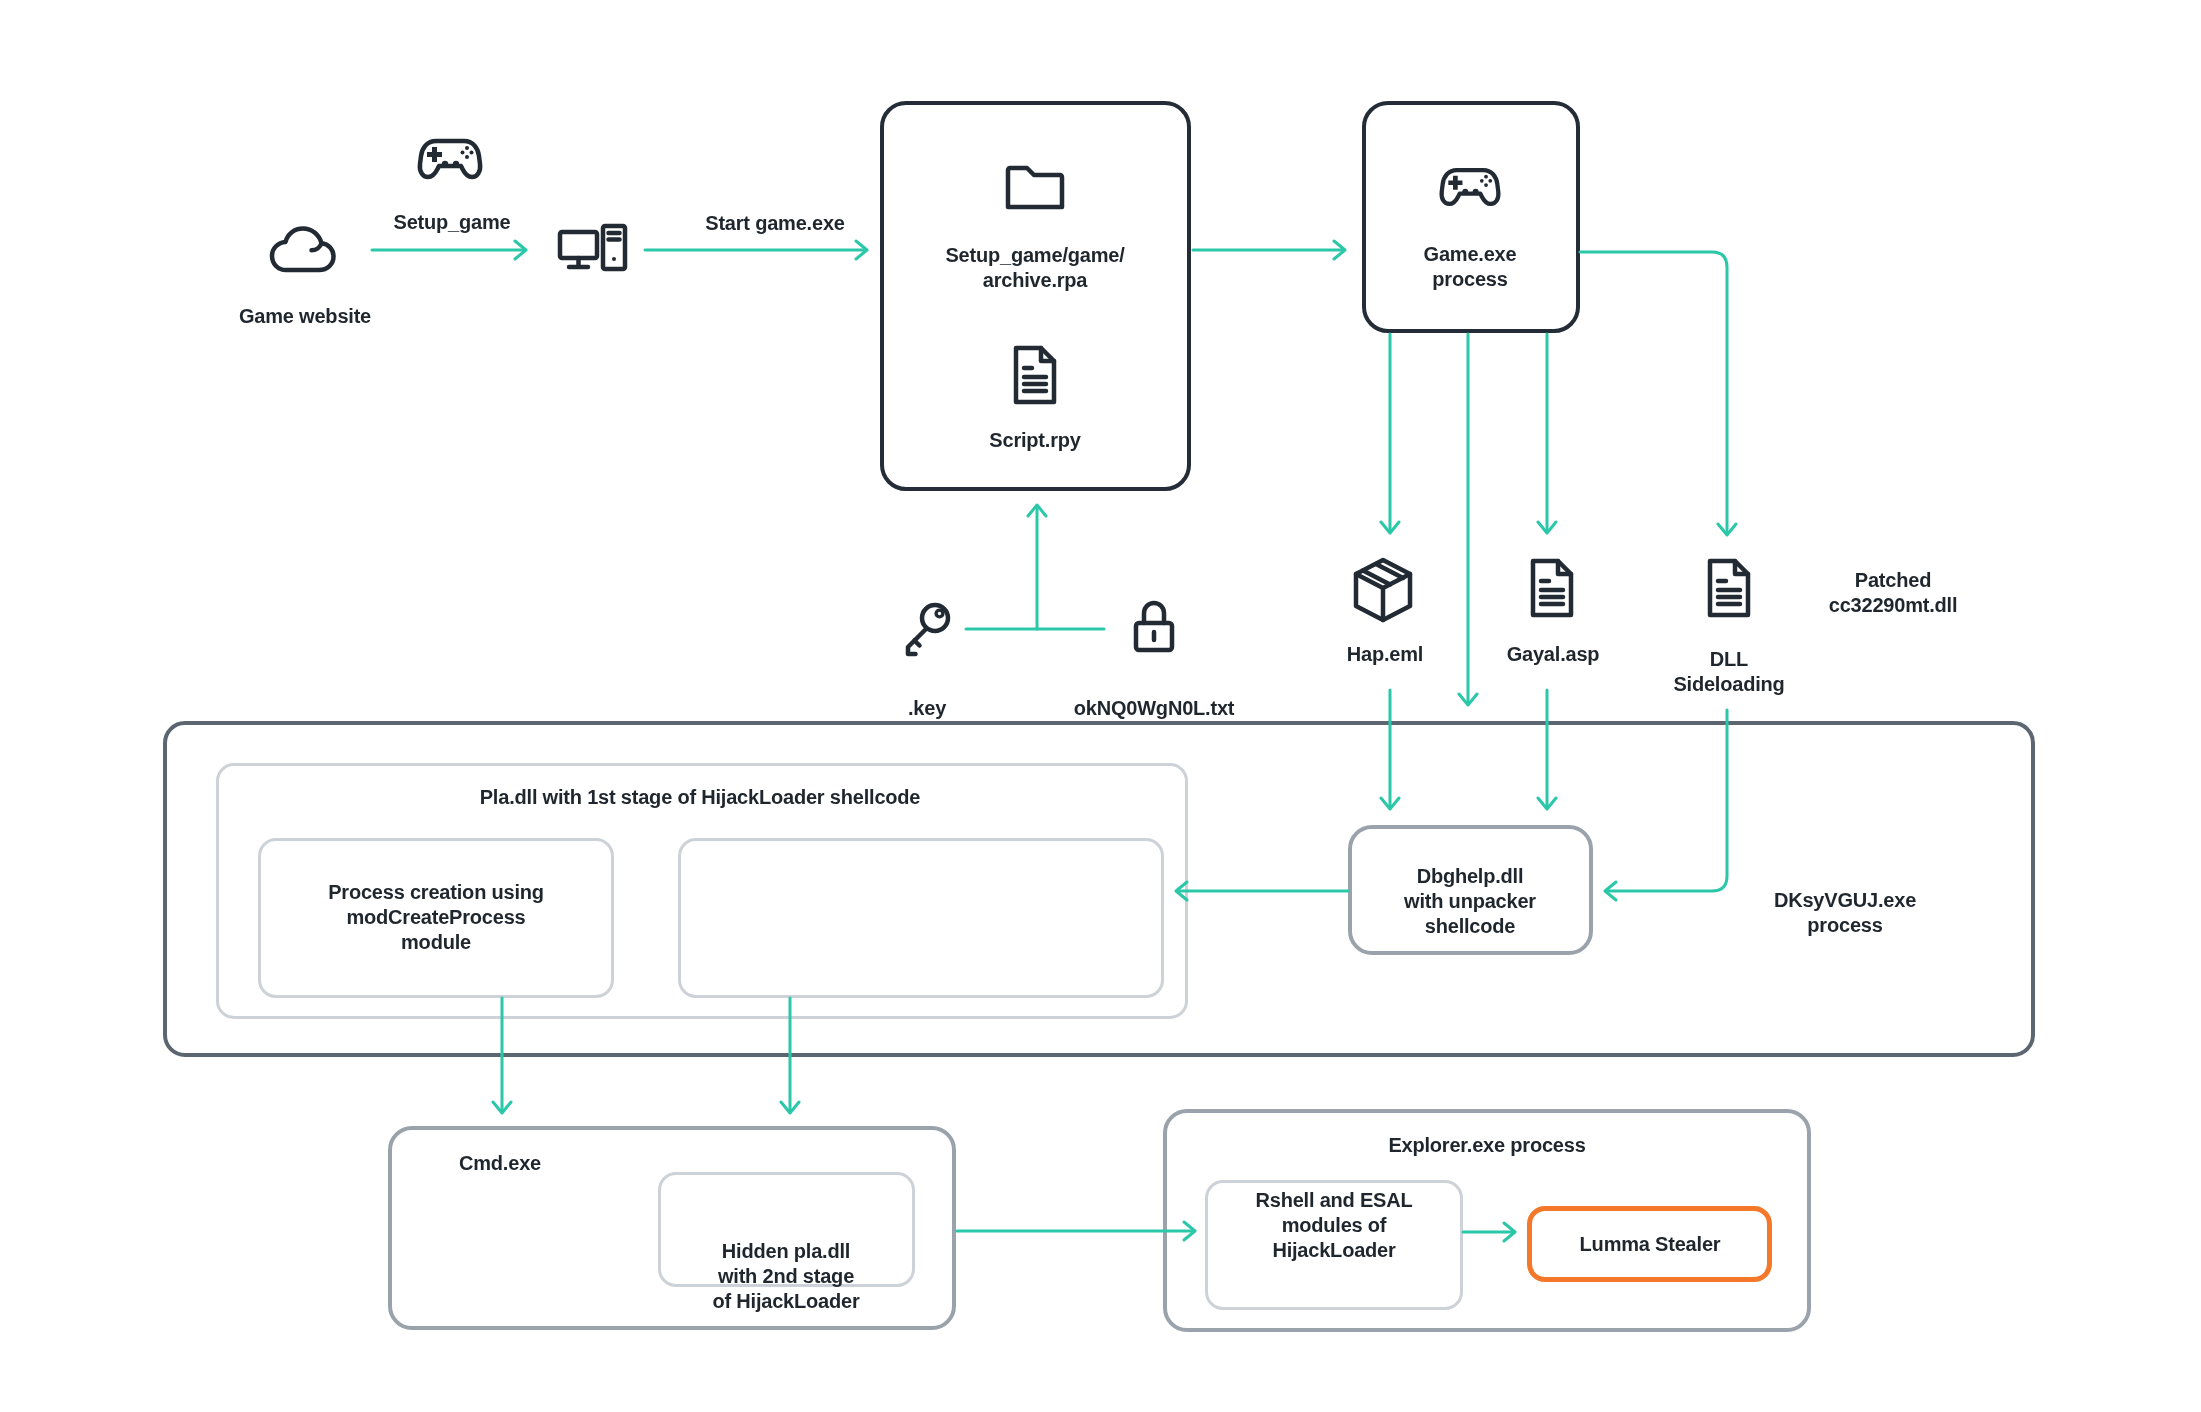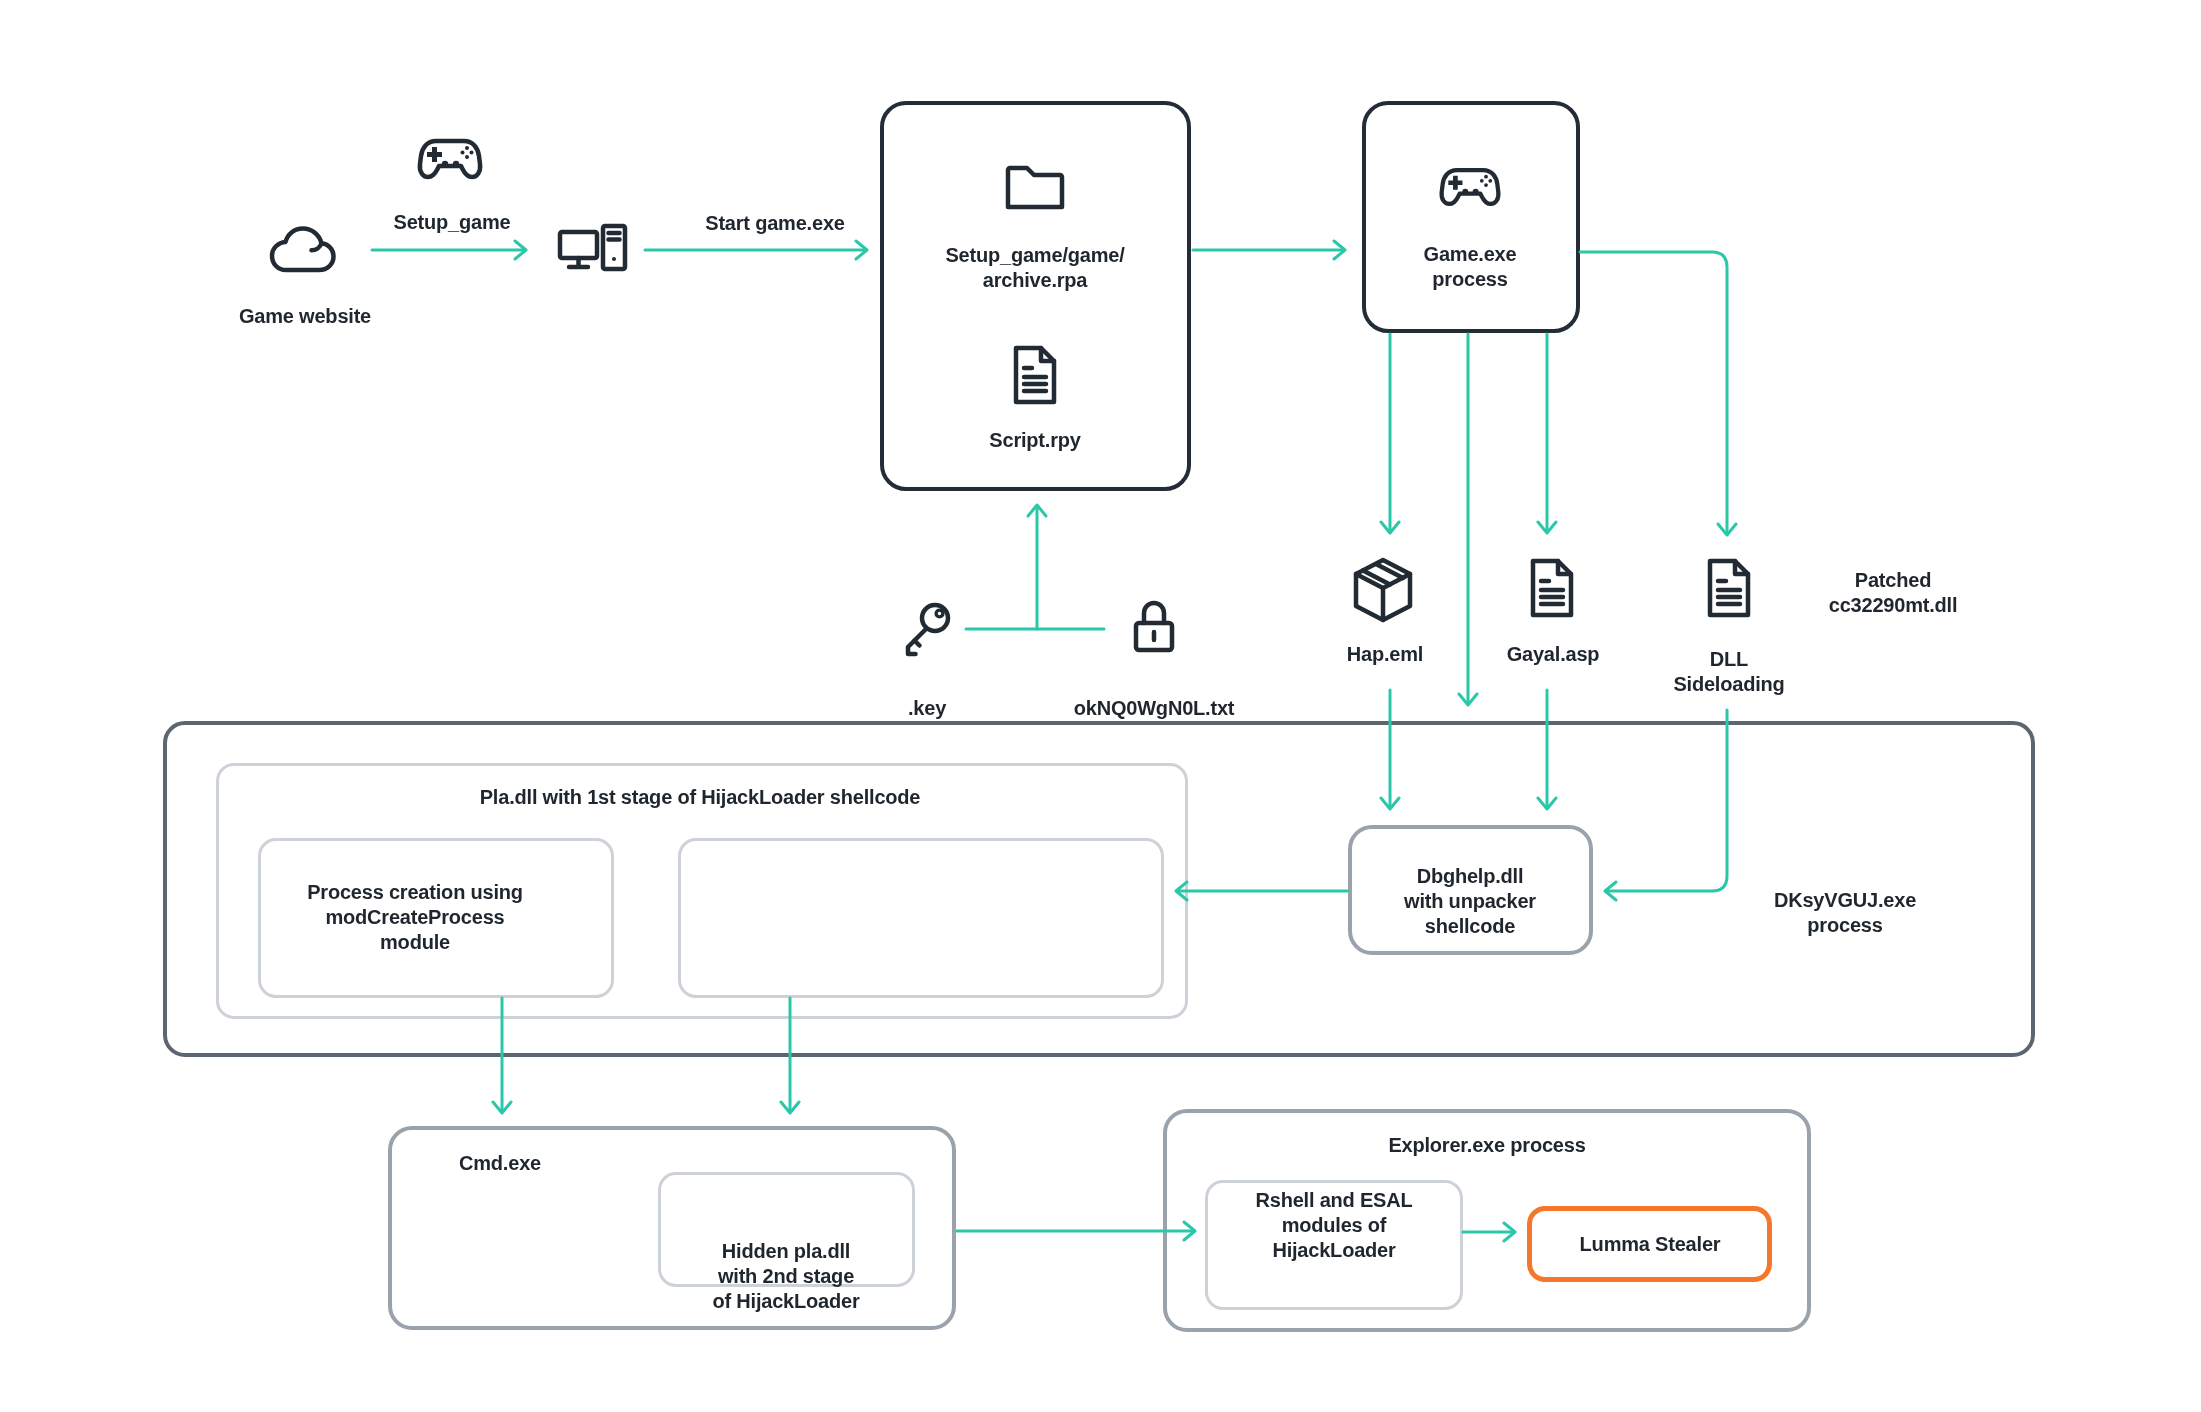--- a/index.html
+++ b/index.html
@@ -166,21 +166,21 @@
 process</div>
   <div class="lbl z4" style="left:927px;top:709px;">.key</div>
   <div class="lbl z4" style="left:1154px;top:709px;">okNQ0WgN0L.txt</div>
   <div class="lbl z4" style="left:1385px;top:655px;">Hap.eml</div>
   <div class="lbl z4" style="left:1553px;top:655px;">Gayal.asp</div>
   <div class="lbl z4" style="left:1729px;top:672px;">DLL
 Sideloading</div>
   <div class="lbl z4" style="left:1893px;top:593px;">Patched
 cc32290mt.dll</div>
   <div class="lbl z4" style="left:700px;top:798px;">Pla.dll with 1st stage of HijackLoader shellcode</div>
-  <div class="lbl z4" style="left:415px;top:918px;">Process creation using
+  <div class="lbl z4" style="left:436px;top:918px;">Process creation using
 modCreateProcess
 module</div>
   <div class="lbl z4" style="left:1470px;top:890px;margin-top:12px;">Dbghelp.dll
 with unpacker
 shellcode</div>
   <div class="lbl z4" style="left:1845px;top:913px;">DKsyVGUJ.exe
 process</div>
   <div class="lbl z4" style="left:500px;top:1164px;">Cmd.exe</div>
   <div class="lbl z4" style="left:786px;top:1229px;margin-top:48px;">Hidden pla.dll
 with 2nd stage

